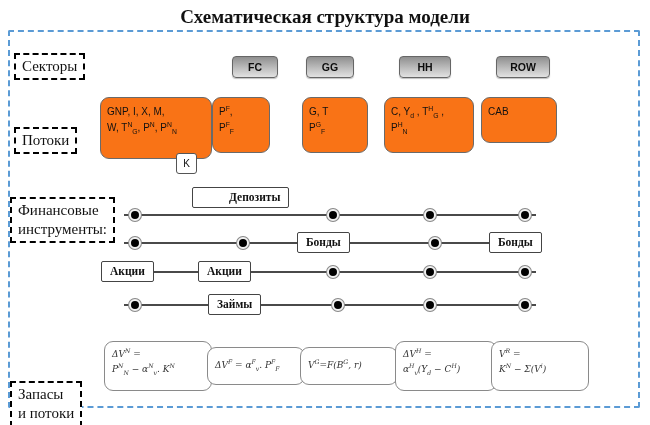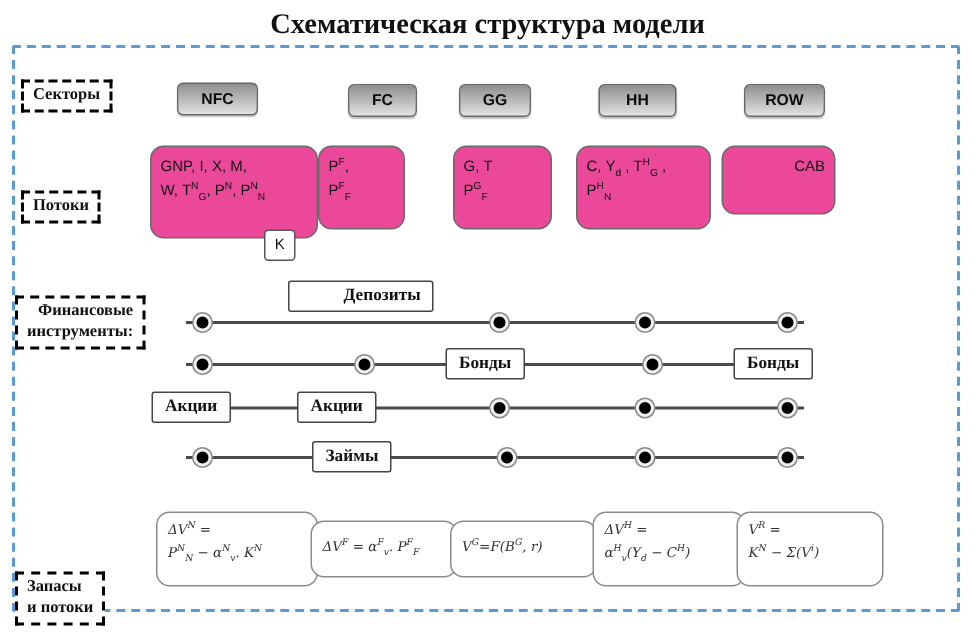--- a/index.html
+++ b/index.html
@@ -3,27 +3,27 @@
 <meta charset="utf-8">
 <style>
   html,body{margin:0;padding:0;background:#fff;}
   .canvas{position:relative;width:650px;height:425px;background:#fff;overflow:hidden;
           font-family:"Liberation Serif", serif;color:#111;}
   .title{position:absolute;top:6px;left:0;width:100%;text-align:center;
          font-weight:bold;font-size:19px;}
   .frame{position:absolute;left:8px;top:30px;width:628px;height:374px;
          border:2px dashed #5b9bd5;border-radius:2px;}
   .side-label{position:absolute;border:2px dashed #000;background:#fff;
-              font-weight:bold;font-size:11px;line-height:1.25;padding:2px 6px;}
+              font-weight:normal;font-size:15px;line-height:1.25;padding:2px 6px;}
   .sector{position:absolute;height:20px;border:1px solid #666;border-radius:4px;
           background:linear-gradient(180deg,#8f8f8f 0%,#bdbdbd 55%,#e2e2e2 100%);
           font-family:"Liberation Sans", sans-serif;font-size:10.5px;font-weight:600;
           display:flex;align-items:center;justify-content:center;color:#0c0c0c;
           box-shadow:0 1px 1px rgba(0,0,0,.25);}
-  .flowbox{position:absolute;border:1.5px solid #6a6a6a;border-radius:9px;background:#ec4899;
+  .flowbox{position:absolute;border:1.5px solid #6a6a6a;border-radius:9px;background:#f97316;
            font-family:"Liberation Sans", sans-serif;font-size:10px;line-height:1.55;
            padding:6px 6px;color:#111;}
   .kbox{position:absolute;width:19px;height:19px;border:1.5px solid #555;border-radius:3px;
         background:#fff;font-family:"Liberation Sans", sans-serif;font-size:10px;
         display:flex;align-items:center;justify-content:center;}
   .line{position:absolute;height:2px;background:#4a4a4a;}
   .dot{position:absolute;width:12px;height:12px;border-radius:50%;background:#000;
        border:2.5px solid #f1f1f1;box-shadow:0 0 0 1px #888;box-sizing:border-box;}
   .ins-label{position:absolute;background:#fff;border:1px solid #444;border-radius:2px;
              font-weight:bold;font-size:11.5px;padding:1px 8px;line-height:1.45;}
@@ -40,30 +40,29 @@
 
   <div class="title">Схематическая структура модели</div>
   <div class="frame"></div>
 
   <div class="side-label" style="left:14px;top:53px;">
     <span>Секторы</span>
   </div>
   <div class="side-label" style="left:14px;top:107px;margin-top:20px;">
     <span>Потоки</span>
   </div>
-  <div class="side-label" style="left:10px;top:197px;text-align:right;">
+  <div class="side-label" style="left:10px;top:197px;">
     <div>Финансовые</div>
     <div>инструменты:</div>
   </div>
   <div class="side-label" style="left:10px;top:341px;margin-top:40px;">
     <div>Запасы</div>
     <div>и потоки</div>
   </div>
 
-  <div class="sector" style="left:118px;top:55px;width:52px;">NFC</div>
   <div class="sector" style="left:221px;top:56px;width:44px;margin-left:11px;">FC</div>
   <div class="sector" style="left:306px;top:56px;width:46px;">GG</div>
   <div class="sector" style="left:496px;top:56px;width:52px;">ROW</div>
   <div class="sector" style="left:399px;top:56px;width:50px;">HH</div>
 
   <div class="flowbox" style="left:100px;top:97px;width:98px;height:48px;">
     <div>GNP, I, X, M,</div>
     <div>W, T<sup>N</sup><sub>G</sub>, P<sup>N</sup>, P<sup>N</sup><sub>N</sub></div>
   </div>
   <div class="kbox" style="left:176px;top:153px;">K</div>
@@ -76,21 +75,21 @@
   <div class="flowbox" style="left:302px;top:97px;width:52px;height:42px;">
     <div>G, T</div>
     <div>P<sup>G</sup><sub>F</sub></div>
   </div>
 
   <div class="flowbox" style="left:384px;top:97px;width:76px;height:42px;">
     <div>C, Y<sub>d</sub> , T<sup>H</sup><sub>G</sub> ,</div>
     <div>P<sup>H</sup><sub>N</sub></div>
   </div>
 
-  <div class="flowbox" style="left:481px;top:97px;width:62px;height:32px;text-align:right;">
+  <div class="flowbox" style="left:481px;top:97px;width:62px;height:32px;">
     <div>CAB</div>
   </div>
 
   <div class="line" style="left:124px;top:214px;width:412px;"></div>
   <div class="ins-label" style="left:192px;top:187px;padding-left:36px;">Депозиты</div>
   <div class="dot" style="left:129px;top:209px;"></div>
   <div class="dot" style="left:327px;top:209px;"></div>
   <div class="dot" style="left:424px;top:209px;"></div>
   <div class="dot" style="left:519px;top:209px;"></div>
 

